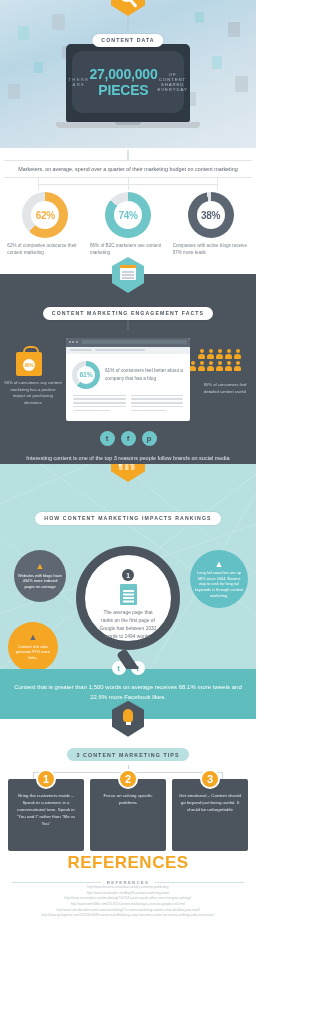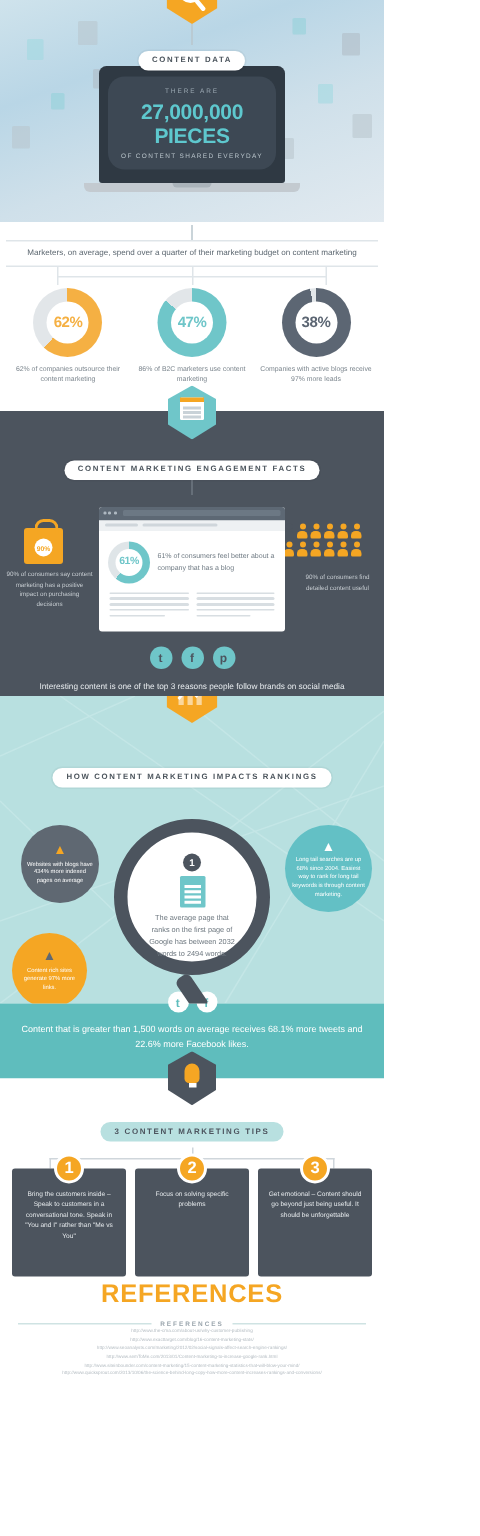--- a/index.html
+++ b/index.html
@@ -94,21 +94,21 @@
   .laptop {
     position:absolute; left:50%; top:44px; transform:translateX(-50%);
     width:124px; z-index:5;
   }
   .laptop .lid {
     background:#2f3943; border-radius:5px 5px 2px 2px;
     padding:7px 6px 9px 6px;
   }
   .laptop .screen {
     background:#3d4854; height:62px; border-radius:11px;
-    display:flex; flex-direction:column; align-items:center; justify-content:center;
+    display:flex; flex-direction:row; align-items:center; justify-content:center;
     text-align:center;
   }
   .screen-small { font-size:4.3px; color:#9aa7b1; letter-spacing:1.3px; text-transform:uppercase; }
   .screen-big {
     font-size:14px; color:#5ec8ce; font-weight:bold; letter-spacing:-0.2px;
     margin:3px 0 3px 0;
     font-family:"Liberation Sans Narrow","Liberation Sans",sans-serif;
   }
   .screen-sub { font-size:4.3px; color:#b7c2c9; letter-spacing:0.9px; text-transform:uppercase; }
   .laptop .base {
@@ -124,21 +124,21 @@
   .sec-stats { background:#ffffff; position:relative; padding-top:2px; height:126px; }
   .stats-caption {
     text-align:center; font-size:5.4px; color:#5b666f;
     border-top:1px solid #dfe5e9; border-bottom:1px solid #dfe5e9;
     padding:5px 6px; margin:0 4px;
   }
   .connector-row { position:relative; height:12px; }
   .connector-row .h { position:absolute; left:38px; right:38px; top:6px; height:1px; background:#dfe5e9; }
   .connector-row .v { position:absolute; top:0; width:1px; height:12px; background:#dfe5e9; }
   .donuts { display:flex; justify-content:space-around; padding:2px 4px 0 4px; }
-  .donut-col { width:76px; text-align:center; }
+  .donut-col { width:76px; }
   .donut { width:46px; height:46px; margin:0 auto; position:relative; border-radius:50%; }
   .donut .hole {
     position:absolute; left:9px; top:9px; width:28px; height:28px;
     background:#fff; border-radius:50%;
     display:flex; align-items:center; justify-content:center;
   }
   .donut .val { font-size:10px; font-weight:bold; letter-spacing:-0.3px; }
   .donut-label { font-size:4.6px; color:#7b858d; line-height:1.5; margin-top:5px; }
 
   
@@ -313,21 +313,21 @@
         <div class="donut" style="background:conic-gradient(#f5b043 0% 62%, #e2e6e9 62% 100%);">
           <div class="hole">
               <span class="val" style="color:#f5b043;">62%</span>
             </div>
         </div>
         <div class="donut-label">62% of companies outsource their content marketing</div>
       </div>
       <div class="donut-col">
         <div class="donut" style="background:conic-gradient(#6fc6c9 0% 86%, #e2e6e9 86% 100%);">
           <div class="hole">
-              <span class="val" style="color:#6fc6c9;">47%</span>
+              <span class="val" style="color:#6fc6c9;">74%</span>
             </div>
         </div>
         <div class="donut-label">86% of B2C marketers use content marketing</div>
       </div>
       <div class="donut-col">
         <div class="donut" style="background:conic-gradient(#5c6673 0% 97%, #e2e6e9 97% 100%);">
           <div class="hole">
               <span class="val" style="color:#5c6673;">38%</span>
             </div>
         </div>

